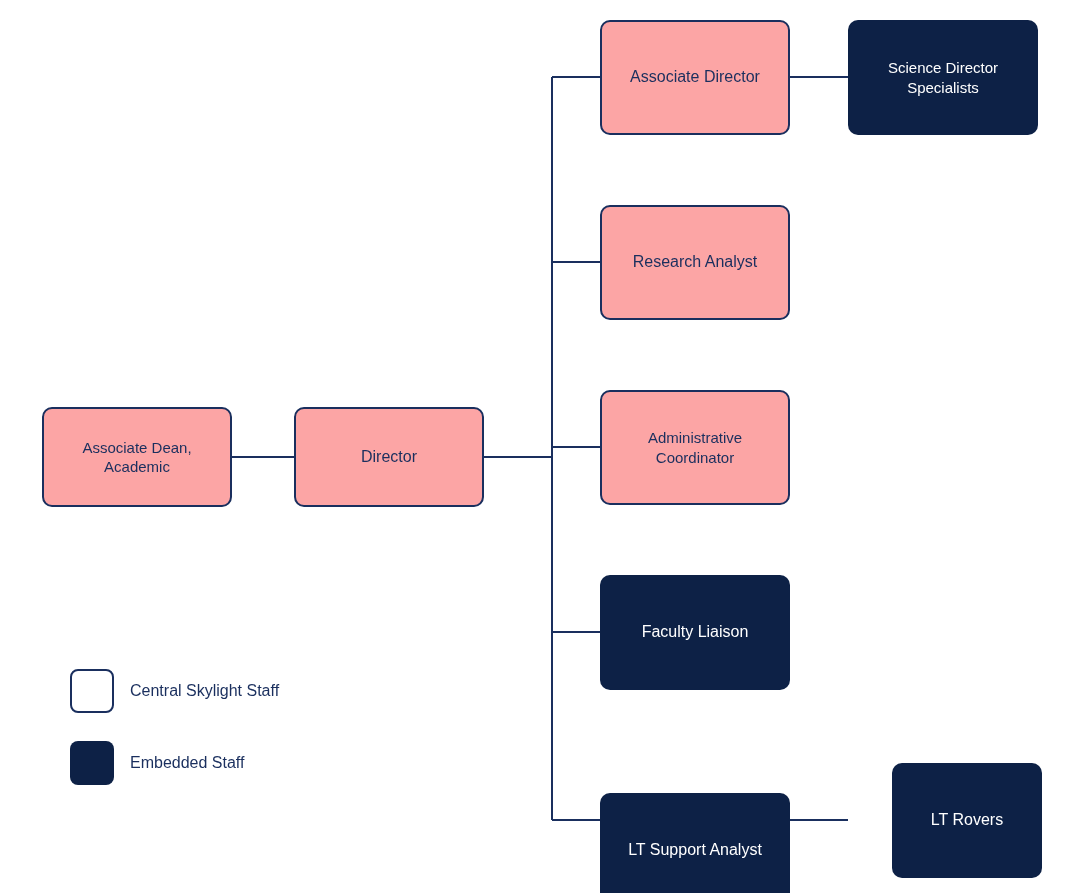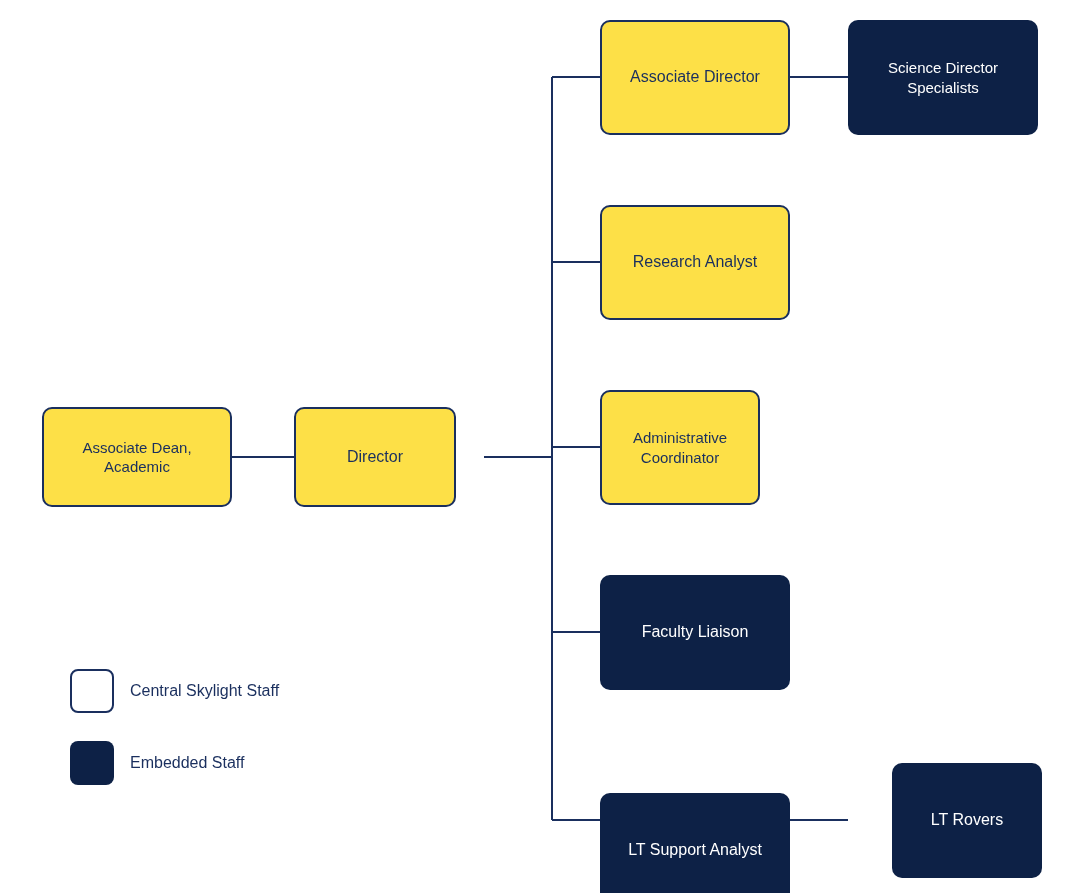--- a/index.html
+++ b/index.html
@@ -25,21 +25,21 @@
       justify-content: center;
       text-align: center;
       border-radius: 10px;
       font-size: 16px;
       font-weight: 500;
       line-height: 1.3;
       padding: 10px;
     }
 
     .node-outline {
-      background: #fde047;
+      background: #fca5a5;
       border: 2px solid #1a2f5e;
       color: #1a2f5e;
     }
 
     .node-filled {
       background: #0d2146;
       border: none;
       color: #fff;
     }
 
@@ -114,33 +114,33 @@
 
     <line x1="790" y1="77" x2="848" y2="77" stroke="#1a2f5e" stroke-width="2"></line>
 
     <line x1="790" y1="820" x2="848" y2="820" stroke="#1a2f5e" stroke-width="2"></line>
   </svg>
 
   <div class="node node-outline" style="left:42px; top:407px; width:190px; height:100px; font-size:15px;">
     <span>Associate Dean, Academic</span>
   </div>
 
-  <div class="node node-outline" style="left:294px; top:407px; width:162px; height:100px;">
+  <div class="node node-outline" style="left:294px; top:407px; width:190px; height:100px;">
     <span>Director</span>
   </div>
 
   <div class="node node-outline" style="left:600px; top:20px; width:190px; height:115px;">
     <span>Associate Director</span>
   </div>
 
   <div class="node node-outline" style="left:600px; top:205px; width:190px; height:115px;text-align:right;">
     <span>Research Analyst</span>
   </div>
 
-  <div class="node node-outline" style="left:600px; top:390px; width:160px; height:115px; font-size:15px;">
+  <div class="node node-outline" style="left:600px; top:390px; width:190px; height:115px; font-size:15px;">
     <span>Administrative Coordinator</span>
   </div>
 
   <div class="node node-filled" style="left:600px; top:575px; width:190px; height:115px;">
     <span>Faculty Liaison</span>
   </div>
 
   <div class="node node-filled" style="left:600px; top:793px; width:190px; height:115px;text-align:right;">
     <span>LT Support Analyst</span>
   </div>

